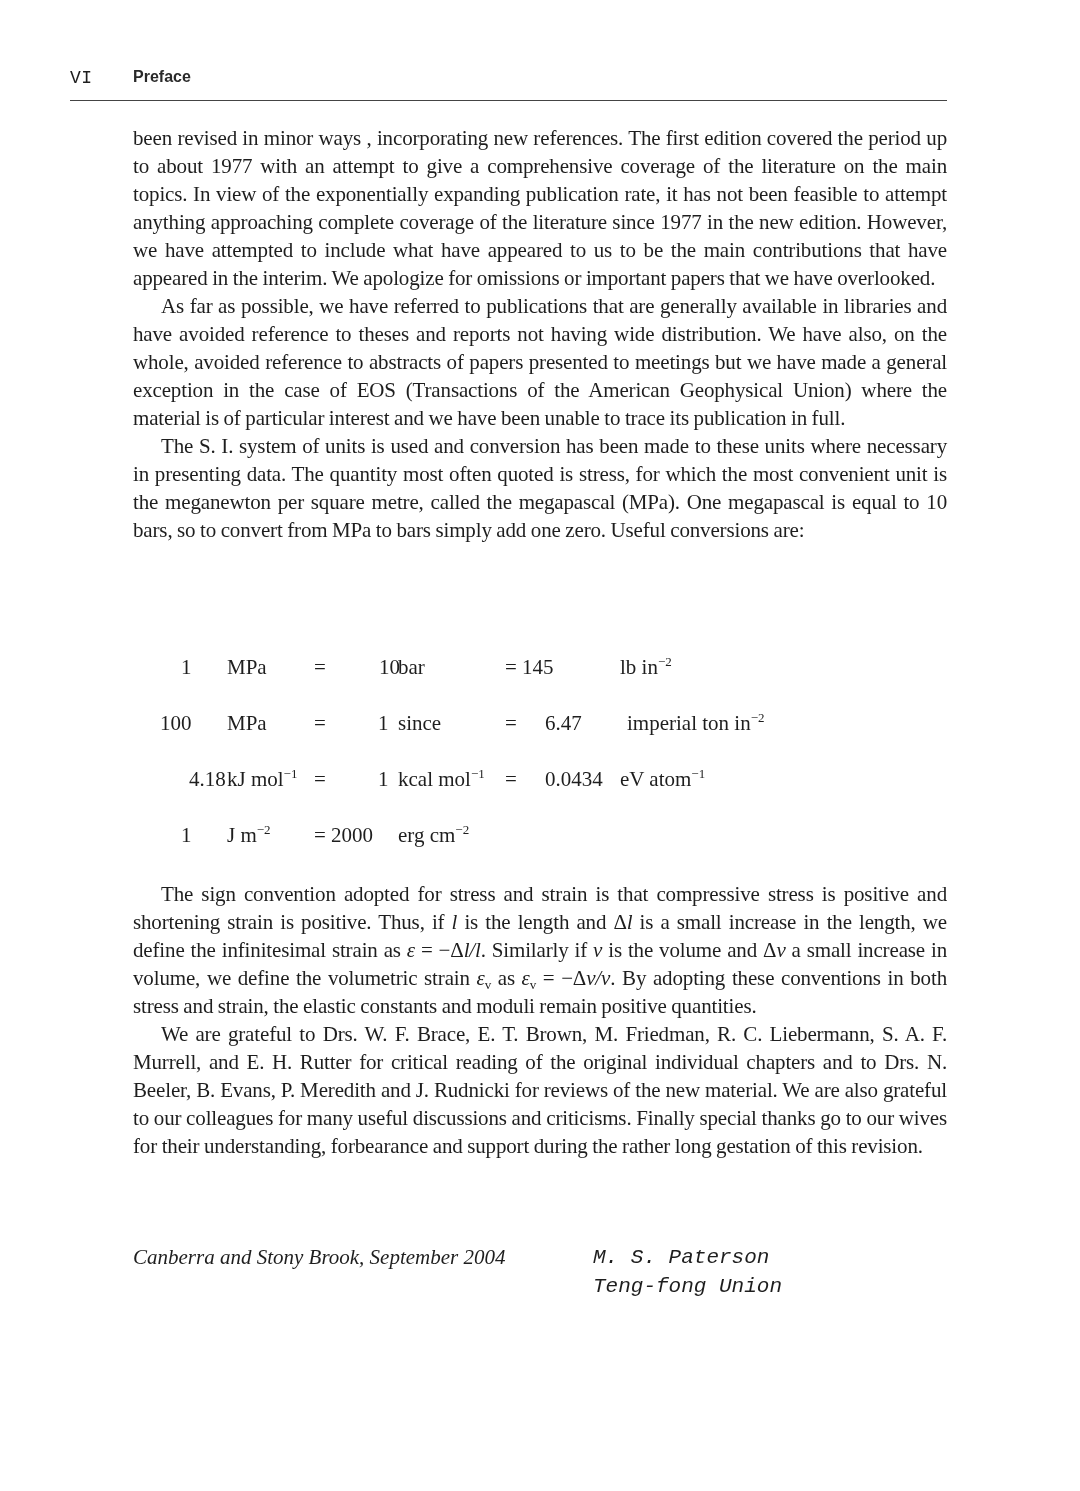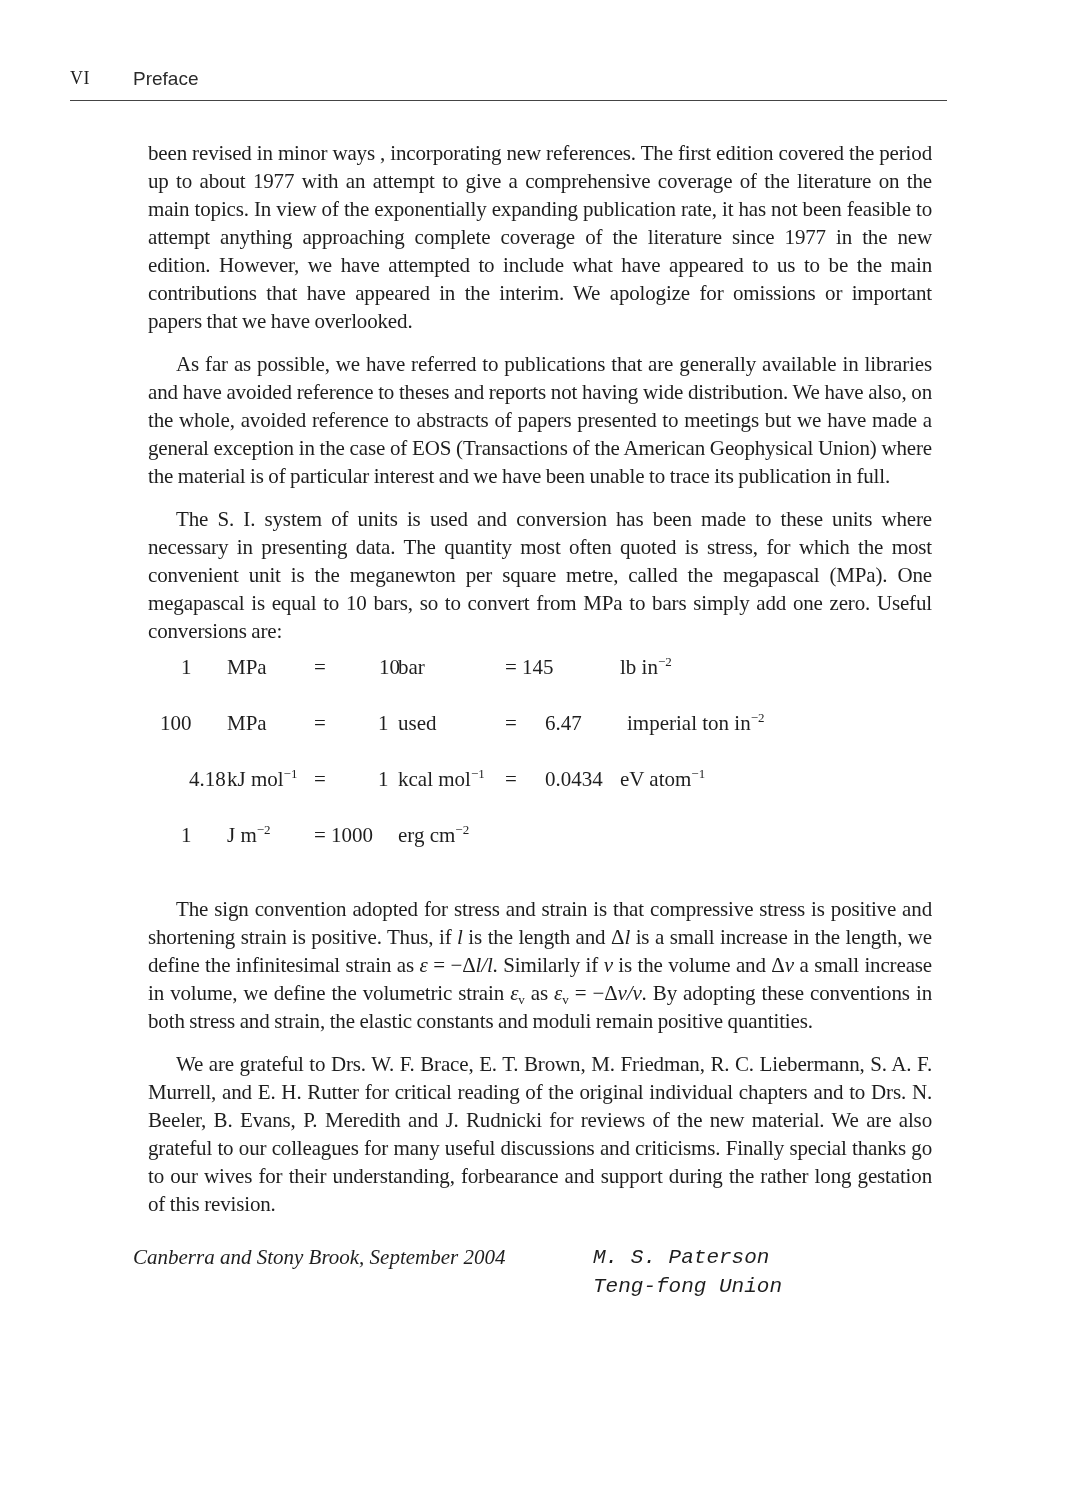--- a/index.html
+++ b/index.html
@@ -7,32 +7,32 @@
       width: 1080px; height: 1491px; position: relative; overflow: hidden;
       color: #1e1e1e;
       font-family: "Liberation Serif", "DejaVu Serif", serif;
     }
     .running-head {
       position: absolute; left: 70px; top: 66px; width: 877px; height: 34px;
       border-bottom: 1.5px solid #444;
     }
     .folio {
       position: absolute; left: 0; top: 2px;
-      font-family: Liberation Serif, serif; font-size: 18px; letter-spacing: 0.5px;
+      font-family: Liberation Mono, monospace; font-size: 18px; letter-spacing: 0.5px;
     }
     .head-title {
       position: absolute; left: 63px; top: 2px;
-      font-family: "Liberation Sans", "DejaVu Sans", sans-serif; font-size: 19px; font-weight: normal;
+      font-family: "Liberation Sans", "DejaVu Sans", sans-serif; font-size: 16px; font-weight: bold;
       color: #2a2a2a;
     }
     .text-block {
       position: absolute; left: 133px; top: 124px; width: 814px;
     }
     .para {
-      margin: 15px; font-size: 21px; line-height: 28px; text-align: justify;
+      margin: 0; font-size: 21px; line-height: 28px; text-align: justify;
       letter-spacing: -0.15px; word-spacing: -0.5px;
     }
     .para.indent { text-indent: 28px; }
     .conversions {
       position: absolute; left: 133px; top: 655px; width: 700px;
       font-size: 21px;
     }
     .conv-row { position: relative; height: 56px; }
     .conv-row span { position: absolute; top: 0; white-space: nowrap; }
     sup { font-size: 13px; vertical-align: 8px; line-height: 0; }
@@ -71,39 +71,39 @@
     <span style="left:246px">10</span>
     <span style="left:265px">bar</span>
     <span style="left:372px">= 145</span>
     <span style="left:487px"><span style="position:static">lb in</span><sup>−2</sup></span>
   </div>
   <div class="conv-row">
     <span style="left:27px">100</span>
     <span style="left:94px">MPa</span>
     <span style="left:181px">=</span>
     <span style="left:245px">1</span>
-    <span style="left:265px">used</span>
+    <span style="left:265px">since</span>
     <span style="left:372px">=</span>
     <span style="left:412px">6.47</span>
     <span style="left:494px"><span style="position:static">imperial ton in</span><sup>−2</sup></span>
   </div>
   <div class="conv-row">
     <span style="left:56px">4.18</span>
     <span style="left:94px"><span style="position:static">kJ mol</span><sup>−1</sup></span>
     <span style="left:181px">=</span>
     <span style="left:245px">1</span>
     <span style="left:265px"><span style="position:static">kcal mol</span><sup>−1</sup></span>
     <span style="left:372px">=</span>
     <span style="left:412px">0.0434</span>
     <span style="left:487px"><span style="position:static">eV atom</span><sup>−1</sup></span>
   </div>
   <div class="conv-row">
     <span style="left:48px">1</span>
     <span style="left:94px"><span style="position:static">J m</span><sup>−2</sup></span>
-    <span style="left:181px">= 1000</span>
+    <span style="left:181px">= 2000</span>
     <span style="left:265px"><span style="position:static">erg cm</span><sup>−2</sup></span>
   </div>
 </div>
 
 <div class="text-block2">
   <p class="para indent"><span>The sign convention adopted for stress and strain is that compressive stress is positive and shortening strain is positive. Thus, if </span><i>l</i><span> is the length and Δ</span><i>l</i><span> is a small increase in the length, we define the infinitesimal strain as </span><i>ε</i><span> = −Δ</span><i>l/l</i><span>. Similarly if </span><i>v</i><span> is the volume and Δ</span><i>v</i><span> a small increase in volume, we define the volumetric strain </span><i>ε</i><sub>v</sub><span> as </span><i>ε</i><sub>v</sub><span> = −Δ</span><i>v/v</i><span>. By adopting these conventions in both stress and strain, the elastic constants and moduli remain positive quantities.</span></p>
   <p class="para indent">We are grateful to Drs. W. F. Brace, E. T. Brown, M. Friedman, R. C. Liebermann, S. A. F. Murrell, and E. H. Rutter for critical reading of the original individual chapters and to Drs. N. Beeler, B. Evans, P. Meredith and J. Rudnicki for reviews of the new material. We are also grateful to our colleagues for many useful discussions and criticisms. Finally special thanks go to our wives for their understanding, forbearance and support during the rather long gestation of this revision.</p>
 </div>
 
 <div class="signoff">

